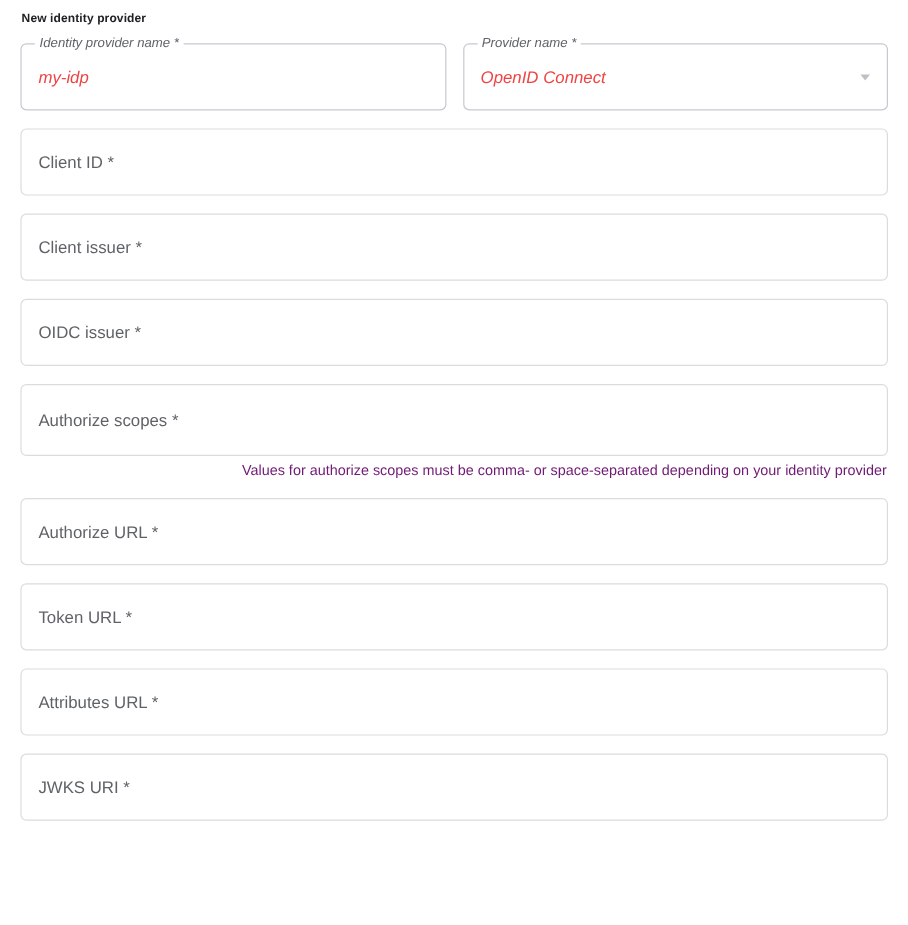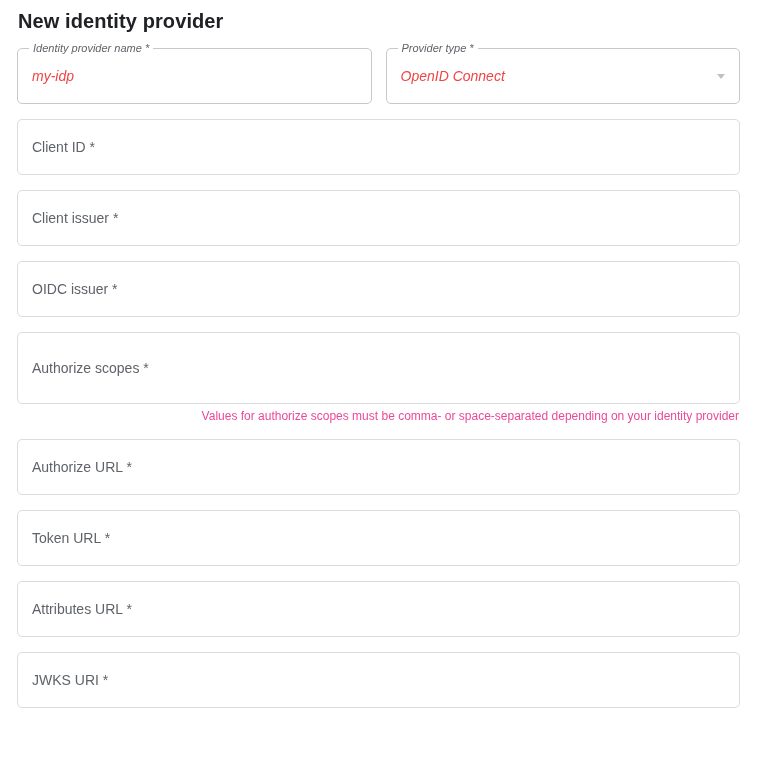--- a/index.html
+++ b/index.html
@@ -15,21 +15,21 @@
     overflow: hidden;
   }
   .page {
     position: relative;
     width: 757px;
     height: 771px;
     box-sizing: border-box;
     padding: 0 17px;
   }
   .page-title {
-    font-size: 20px;
+    font-size: 10px;
     font-weight: bold;
     color: #202124;
     margin: 10px 0 0 0;
     padding: 0 0 0 1px;
     letter-spacing: 0.1px;
   }
   .row {
     display: flex;
     gap: 14px;
     font-style: italic;
@@ -49,21 +49,21 @@
   .field.filled {
     border-color: #c5c9cf;
   }
   .field.full {
     width: 100%;
   }
   .field.half {
     flex: 1 1 0;
   }
   .field.tall {
-    height: 72px;
+    height: 60px;
   }
   .legend {
     position: absolute;
     top: -7px;
     left: 11px;
     background: #ffffff;
     padding: 0 4px;
     font-size: 11px;
     line-height: 13px;
     color: #5f6368;
@@ -85,41 +85,41 @@
     top: 50%;
     margin-top: -2px;
     width: 0;
     height: 0;
     border-left: 4px solid transparent;
     border-right: 4px solid transparent;
     border-top: 5px solid #bdc1c6;
   }
   .helper {
     font-size: 12px;
-    color: #ec4899;
+    color: #701a75;
     text-align: right;
     margin: 5px 1px 0 0;
     line-height: 15px;
   }
 </style>
 </head>
 <body>
 
 <div class="page">
 
   <h1 class="page-title">New identity provider</h1>
 
   <div class="row">
     <div class="field half filled">
       <span class="legend">Identity provider name *</span>
       <span class="value">my-idp</span>
     </div>
 
     <div class="field half filled">
-      <span class="legend">Provider type *</span>
+      <span class="legend">Provider name *</span>
       <span class="value">OpenID Connect</span>
       <span class="caret"></span>
     </div>
   </div>
 
   <div class="field full">
     <span class="placeholder">Client ID *</span>
   </div>
 
   <div class="field full">

